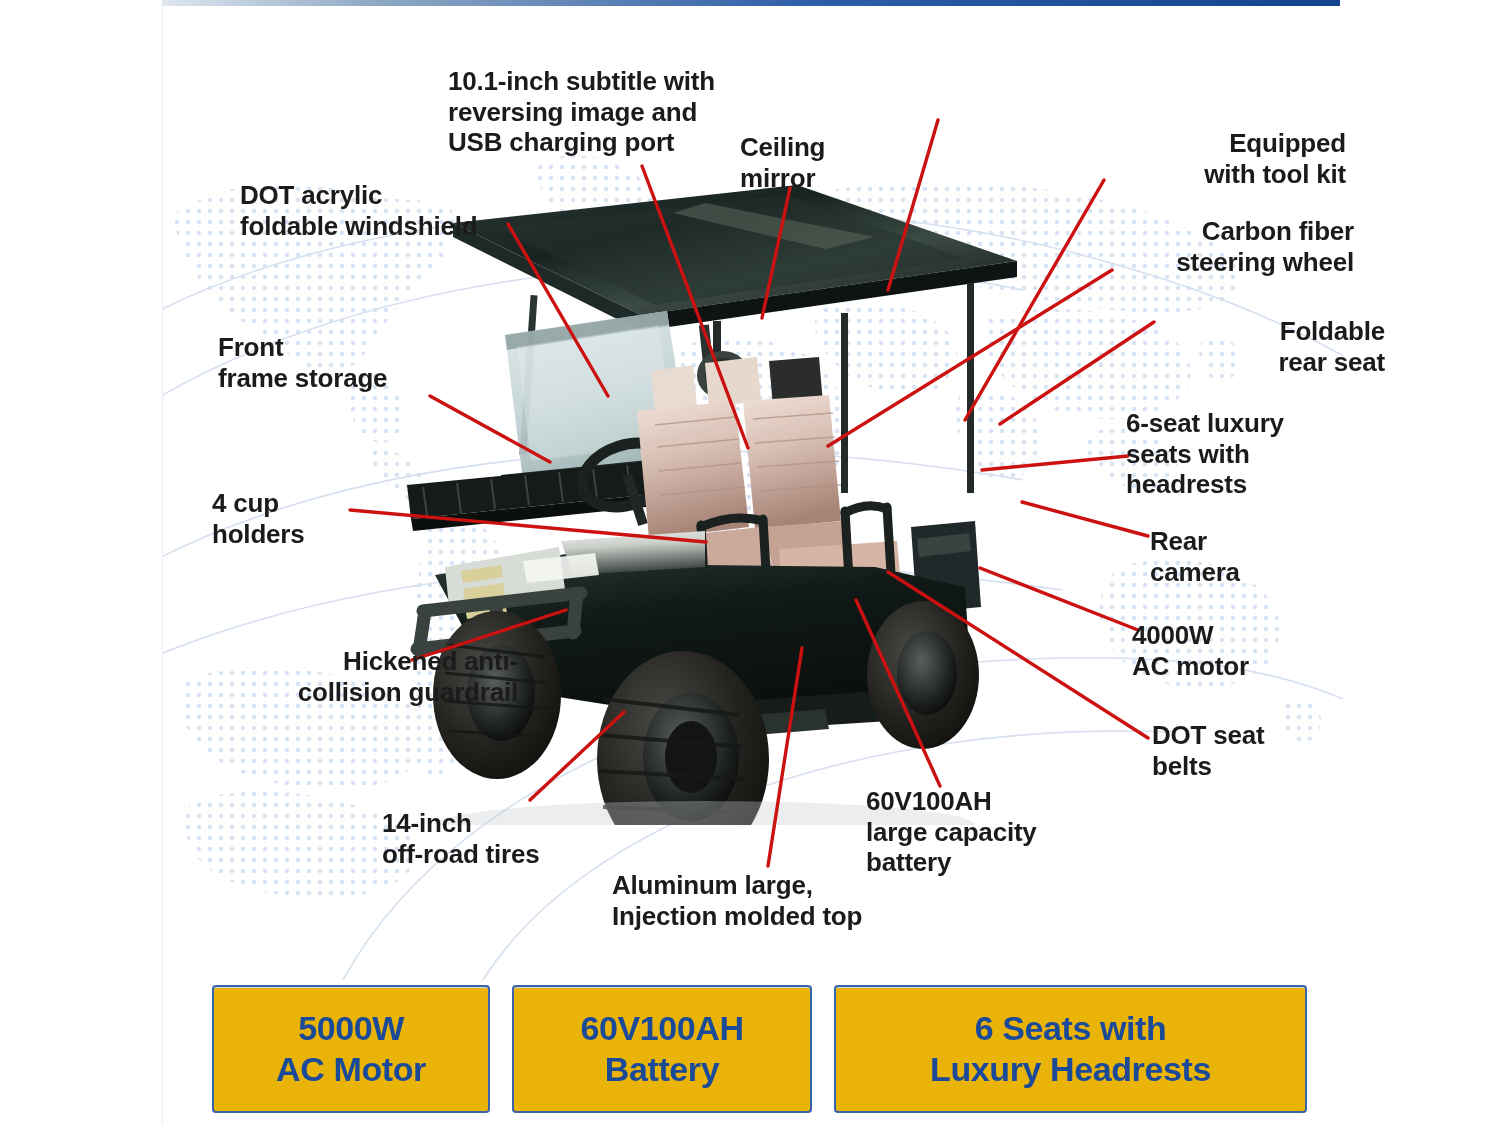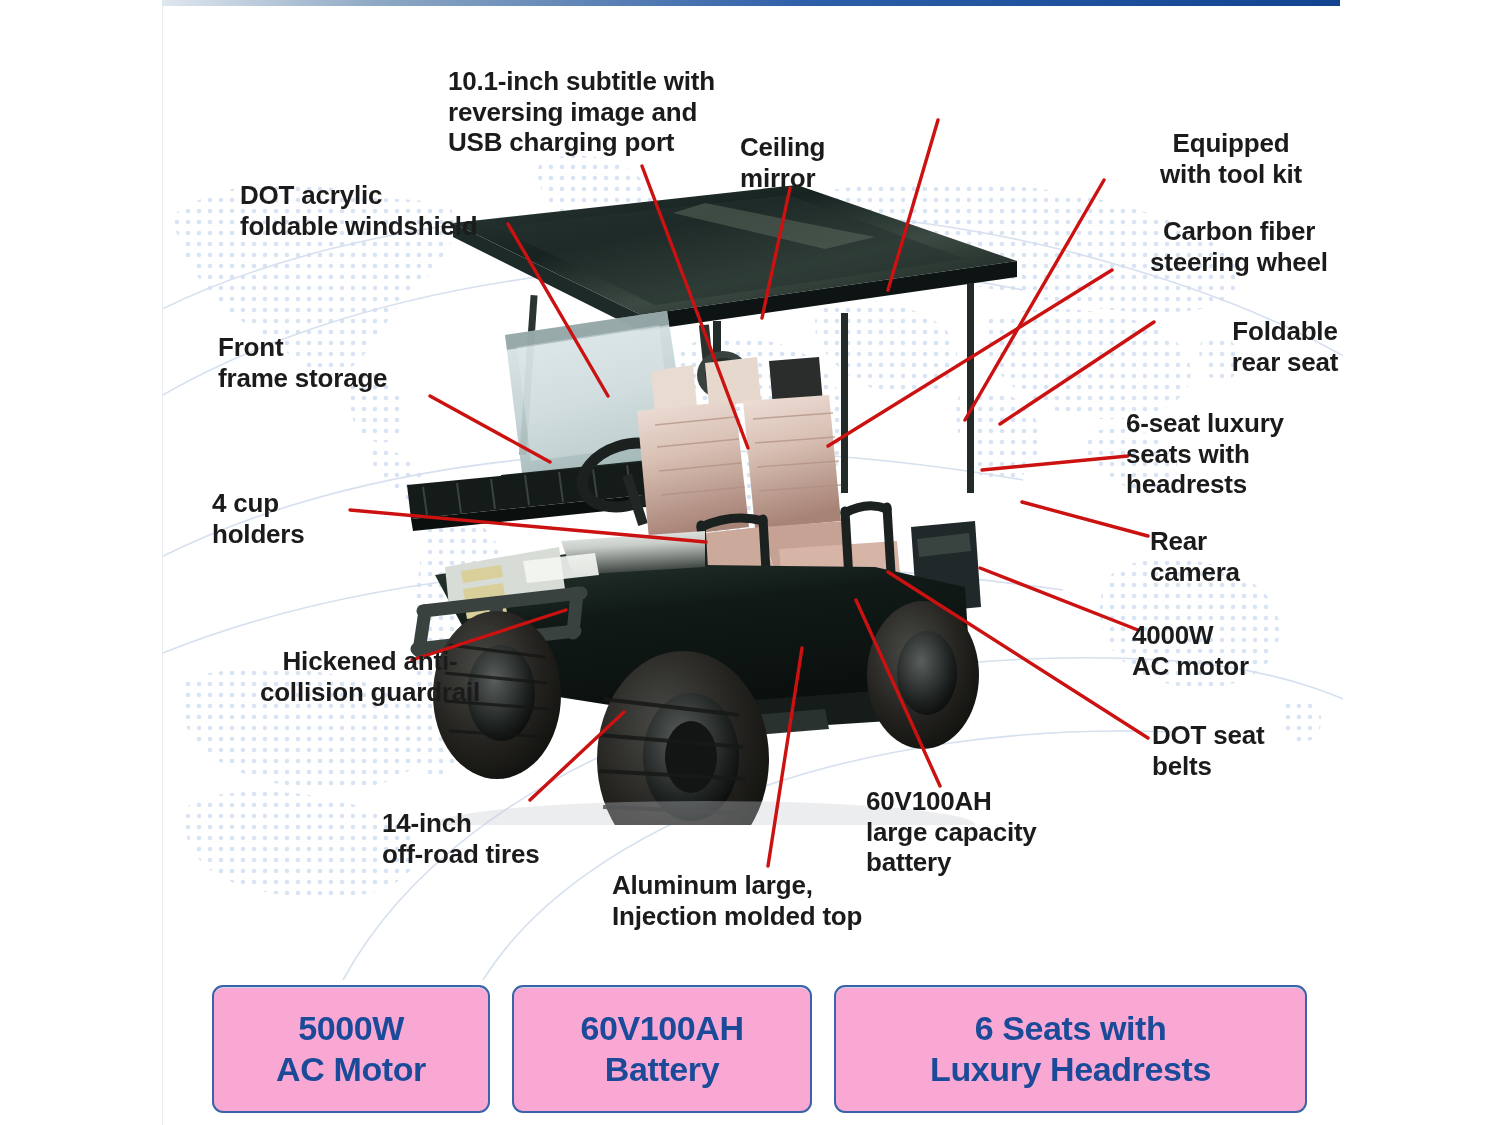--- a/index.html
+++ b/index.html
@@ -60,34 +60,34 @@
     position: absolute;
     color: #1b1b1b;
     font-family: "Liberation Sans", sans-serif;
     font-size: 26px;
     font-weight: 700;
     line-height: 1.18;
     letter-spacing: -0.2px;
     white-space: pre-line;
   }
   .ta-c { text-align: left; }
-  .ta-l { text-align: center; }
+  .ta-l { text-align: right; }
 
   
   #spec-row {
     position: absolute;
     left: 212px; top: 985px;
     width: 1095px; height: 128px;
     display: flex;
     gap: 22px;
   }
   .spec-box {
     border: 2px solid #3a63a8;
-    border-radius: 11px;
-    background: #f9a8d4;
+    border-radius: 4px;
+    background: #eab308;
     display: flex;
     align-items: center;
     justify-content: center;
     box-shadow: 0 1px 0 #c9d6ea inset;
   }
   .spec-box:nth-child(1) { width: 278px; }
   .spec-box:nth-child(2) { width: 300px; }
   .spec-box:nth-child(3) { flex: 1; }
   .spec-text {
     color: #1b4a99;

